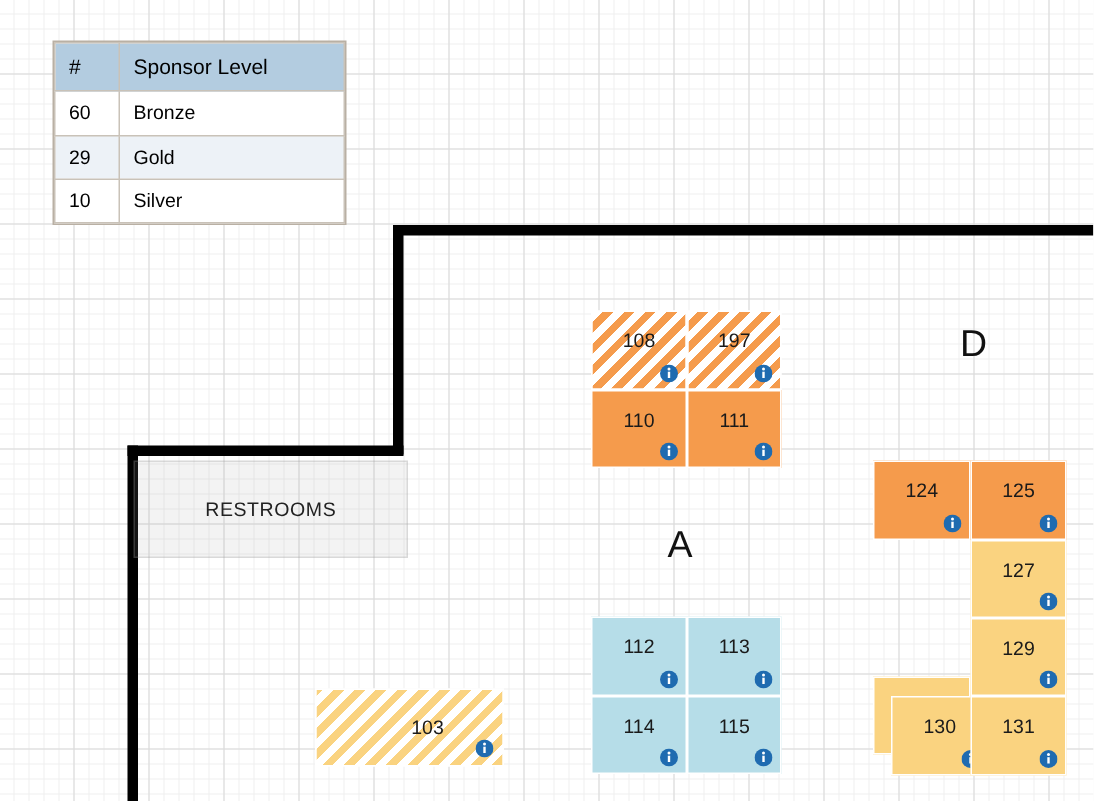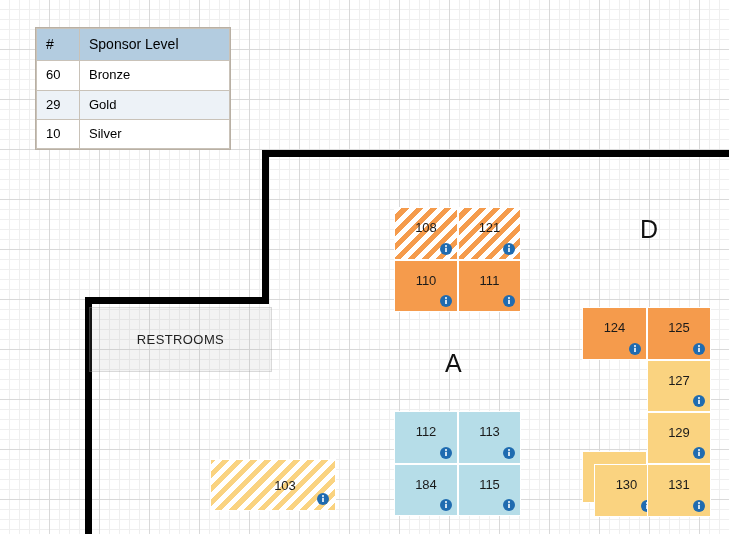--- a/index.html
+++ b/index.html
@@ -155,21 +155,21 @@
       <div class="bnum">108</div>
       <span class="info-icon">
         <svg width="12" height="12" viewBox="0 0 12 12">
             <circle cx="6" cy="6" r="6" fill="#1f6bb0"></circle>
             <rect x="5.2" y="4.8" width="1.6" height="4.2" fill="#fff"></rect>
             <circle cx="6" cy="3" r="1" fill="#fff"></circle>
           </svg>
       </span>
     </div>
     <div class="booth hatch-orange" style="left:64px; top:0px; width:63px; height:53px;">
-      <div class="bnum">121</div>
+      <div class="bnum">197</div>
       <span class="info-icon">
         <svg width="12" height="12" viewBox="0 0 12 12">
             <circle cx="6" cy="6" r="6" fill="#1f6bb0"></circle>
             <rect x="5.2" y="4.8" width="1.6" height="4.2" fill="#fff"></rect>
             <circle cx="6" cy="3" r="1" fill="#fff"></circle>
           </svg>
       </span>
     </div>
     <div class="booth fill-orange" style="left:0px; top:53px; width:64px; height:52px;">
       <div class="bnum">110</div>
@@ -208,21 +208,21 @@
       <div class="bnum">113</div>
       <span class="info-icon">
         <svg width="12" height="12" viewBox="0 0 12 12">
             <circle cx="6" cy="6" r="6" fill="#1f6bb0"></circle>
             <rect x="5.2" y="4.8" width="1.6" height="4.2" fill="#fff"></rect>
             <circle cx="6" cy="3" r="1" fill="#fff"></circle>
           </svg>
       </span>
     </div>
     <div class="booth fill-blue" style="left:0px; top:53px; width:64px; height:52px;">
-      <div class="bnum">184</div>
+      <div class="bnum">114</div>
       <span class="info-icon">
         <svg width="12" height="12" viewBox="0 0 12 12">
             <circle cx="6" cy="6" r="6" fill="#1f6bb0"></circle>
             <rect x="5.2" y="4.8" width="1.6" height="4.2" fill="#fff"></rect>
             <circle cx="6" cy="3" r="1" fill="#fff"></circle>
           </svg>
       </span>
     </div>
     <div class="booth fill-blue" style="left:64px; top:53px; width:63px; height:52px;">
       <div class="bnum">115</div>

